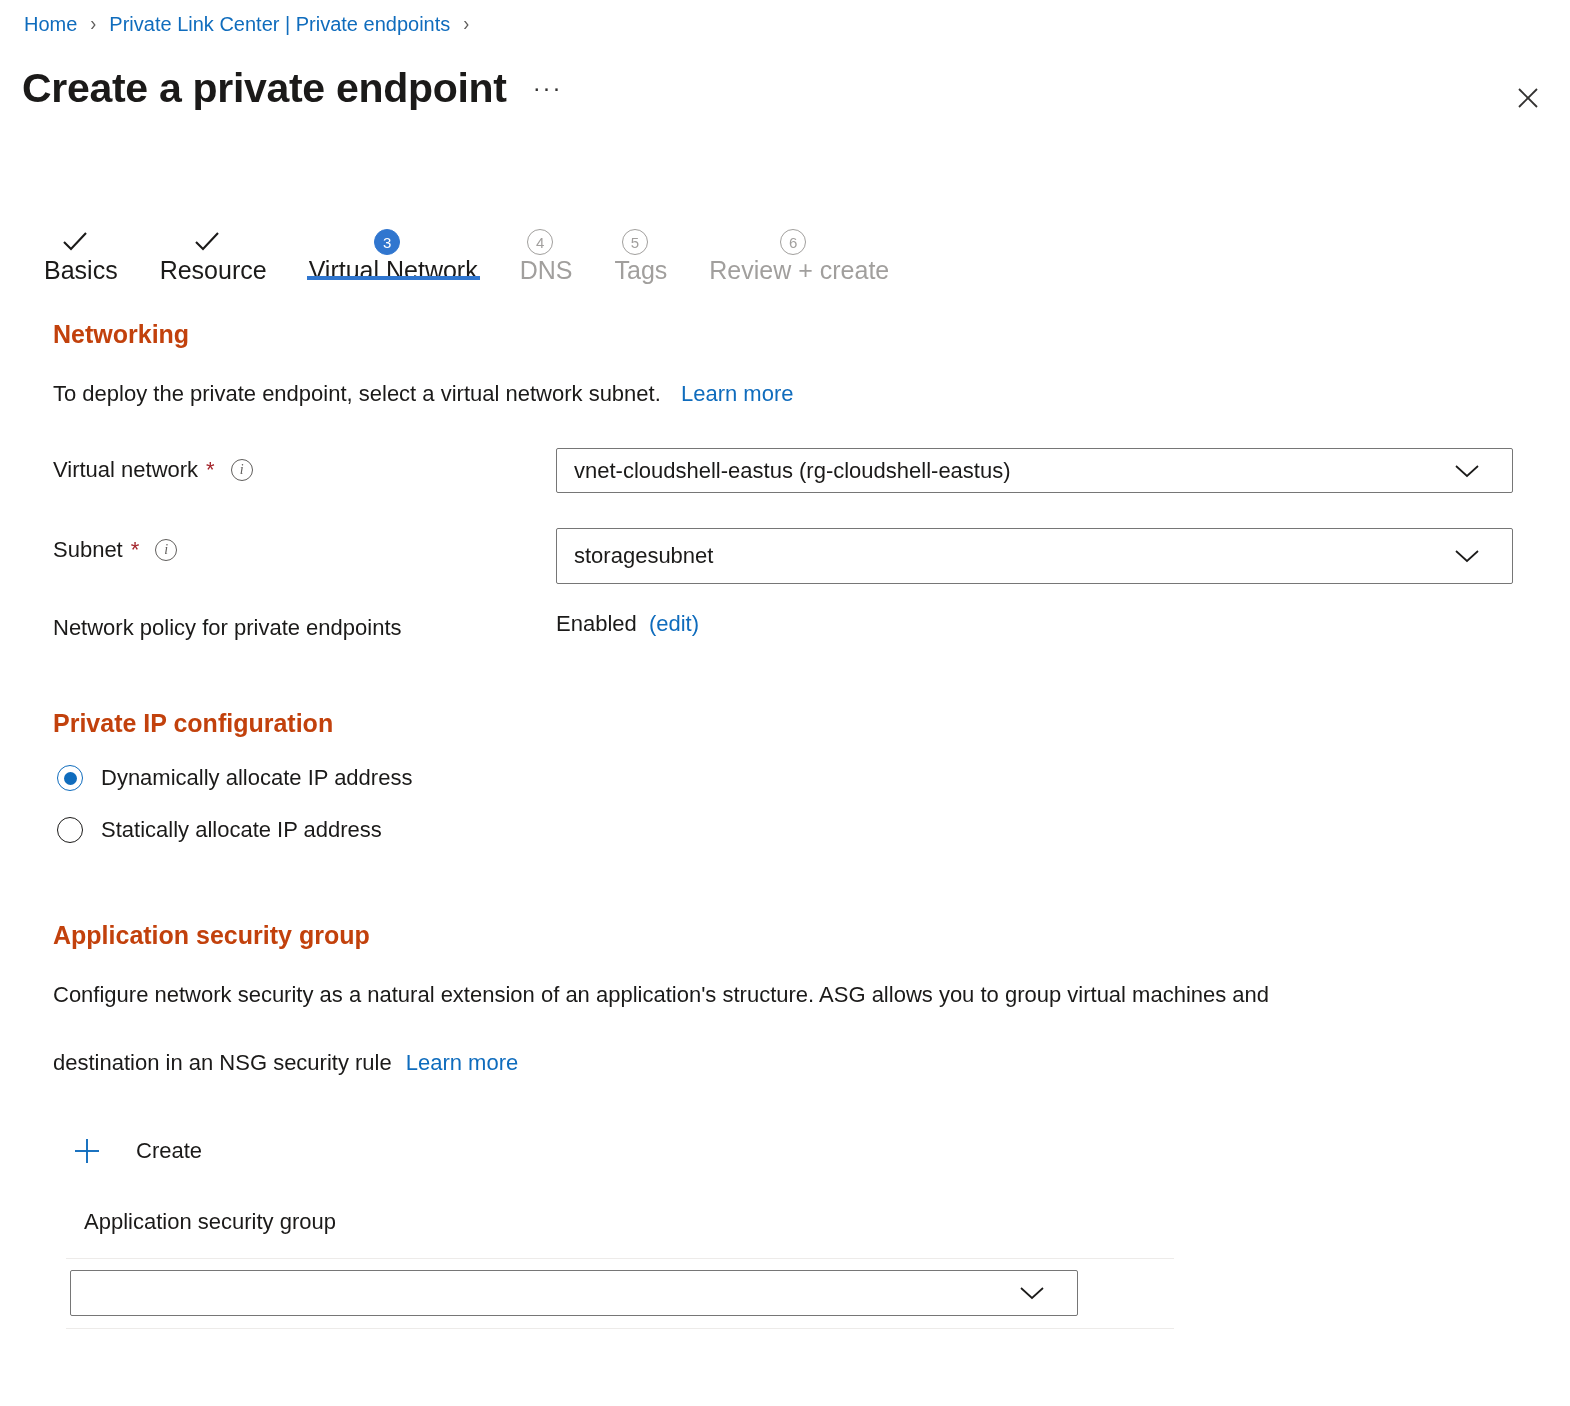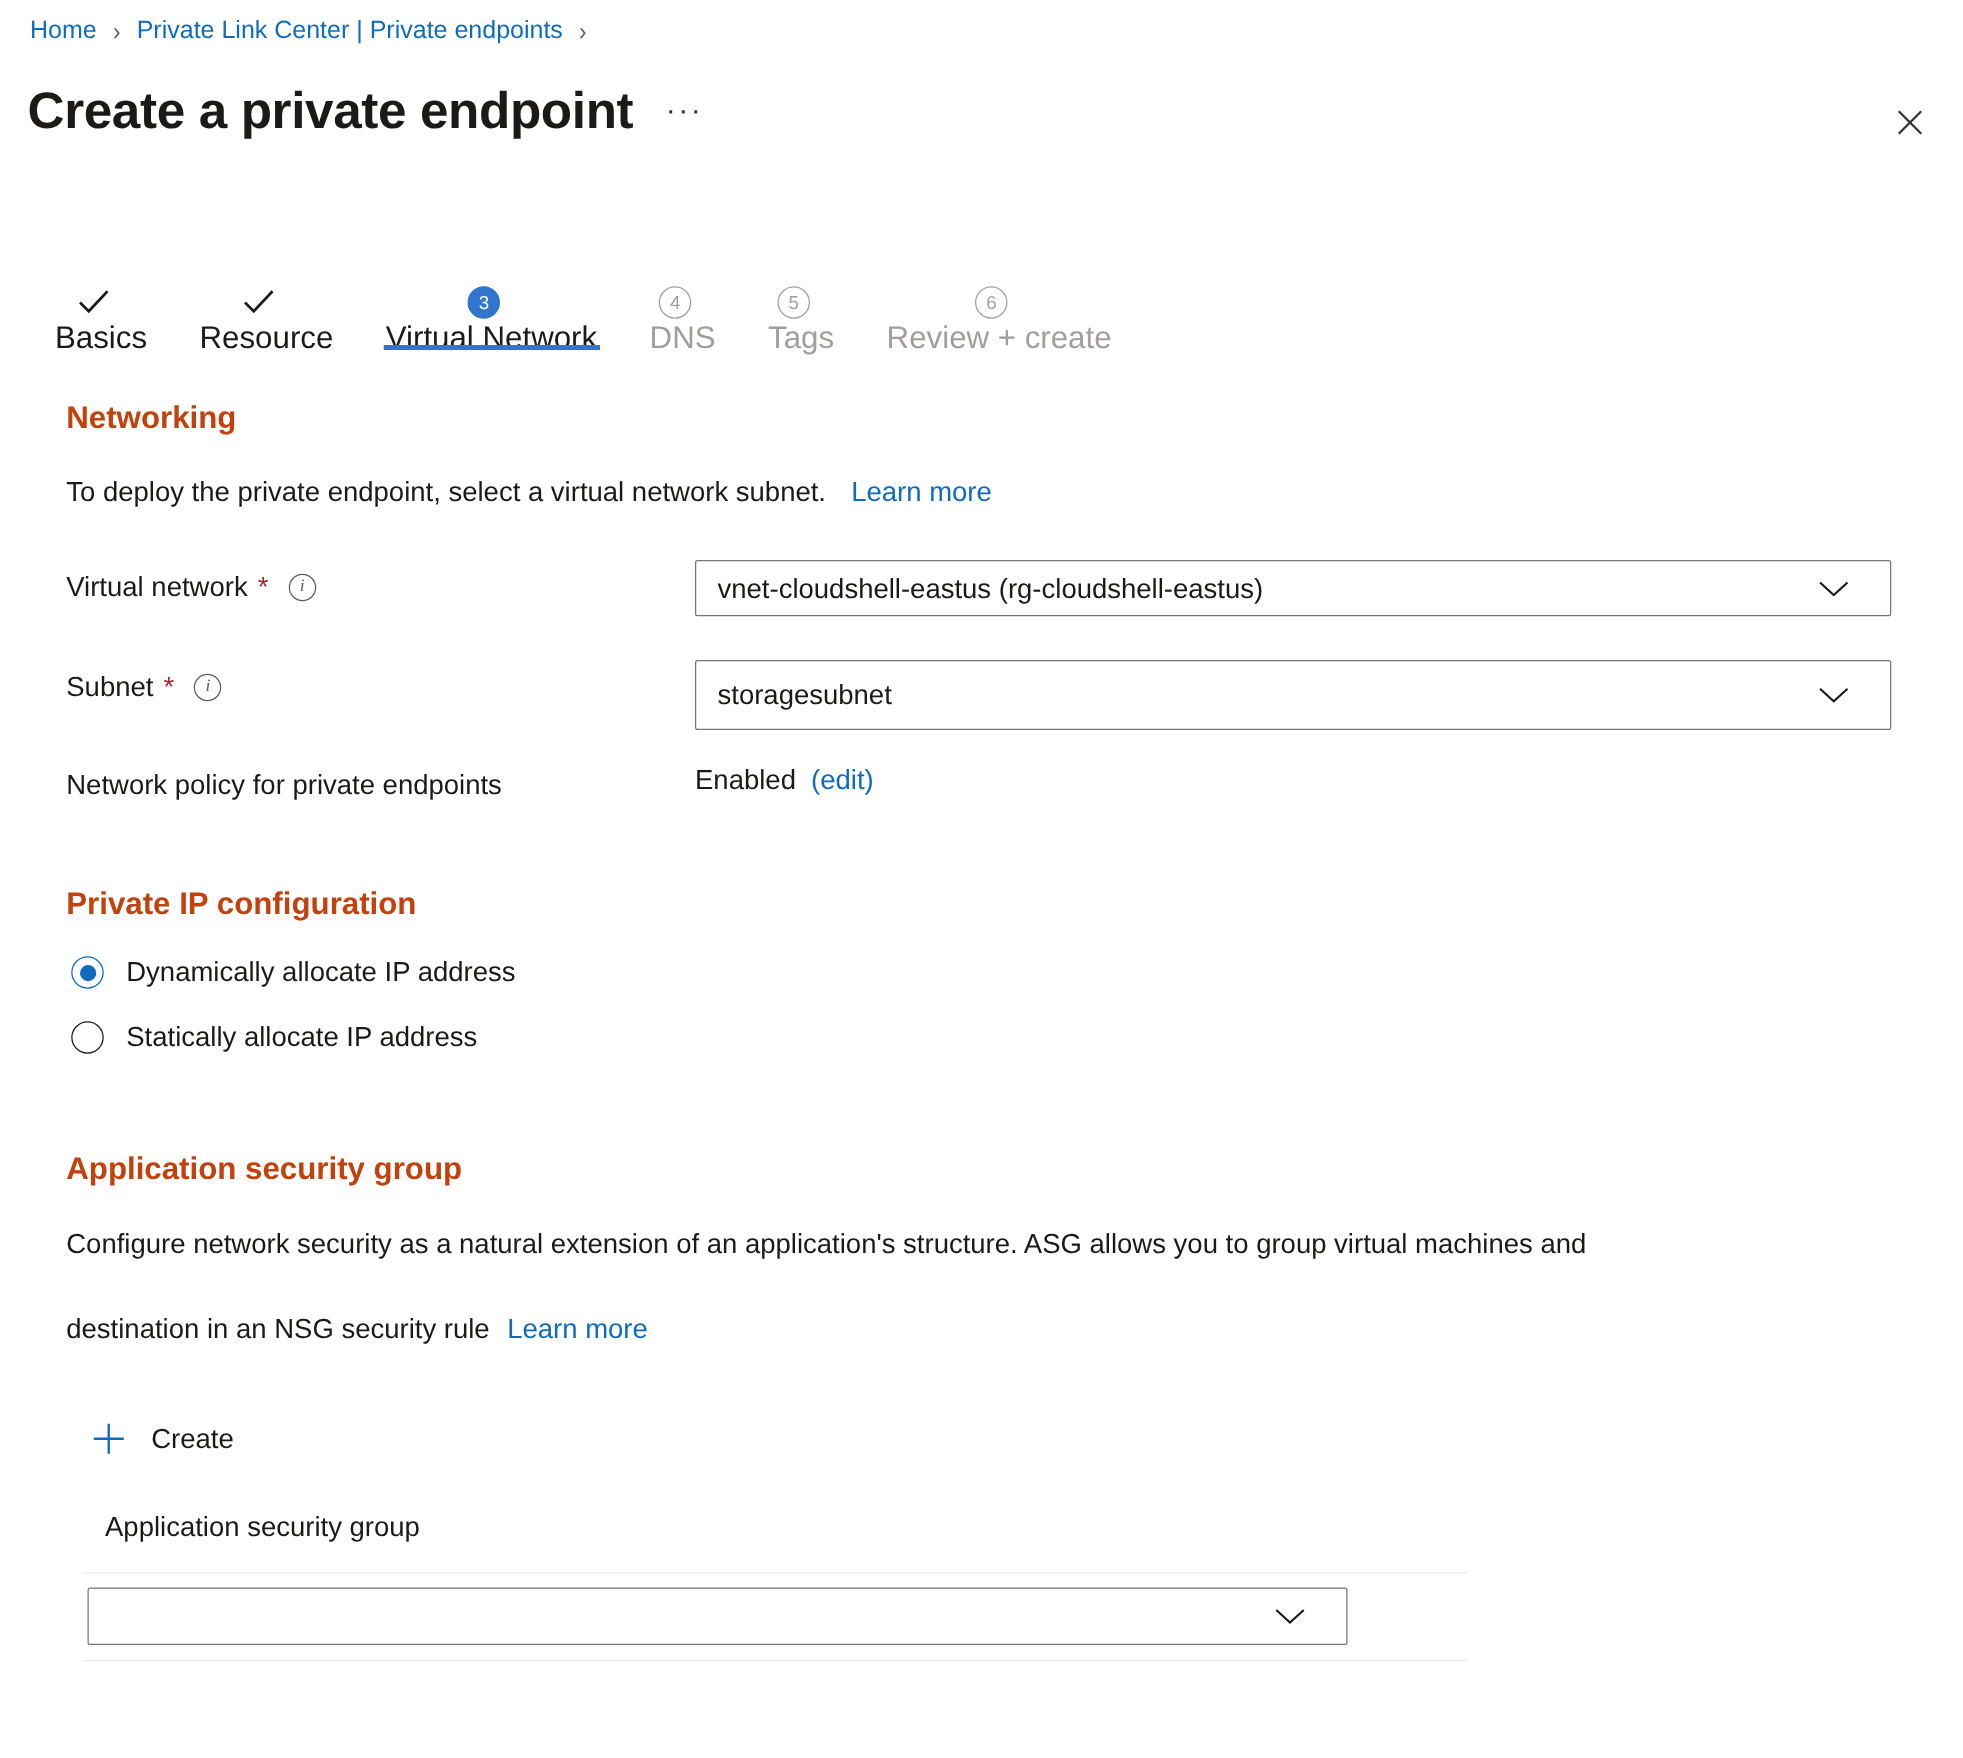--- a/index.html
+++ b/index.html
@@ -16,21 +16,21 @@
     position: relative;
     overflow: hidden;
   }
 
   
   .breadcrumb {
     position: absolute;
     top: 14px;
     left: 24px;
     display: flex;
-    align-items: flex-end;
+    align-items: flex-start;
     font-size: 20px;
     line-height: 1;
     white-space: nowrap;
   }
   .crumb-link {
     color: #0f6cbd;
     cursor: pointer;
     font-size: 20px;
   }
   .crumb-sep {
@@ -252,21 +252,21 @@
   }
   .plus-icon {
     width: 30px;
     height: 30px;
     display: flex;
     align-items: center;
     justify-content: center;
     color: #0f6cbd;
     flex: 0 0 auto;
   }
-  .create-label { font-size: 22px; color: #1b1a19; margin-left: 19px; }
+  .create-label { font-size: 22px; color: #1b1a19; margin-left: 34px; }
 
   
   .grid-header {
     position: absolute;
     left: 84px;
     font-size: 22px;
     color: #1b1a19;
   }
   .divider {
     position: absolute;

